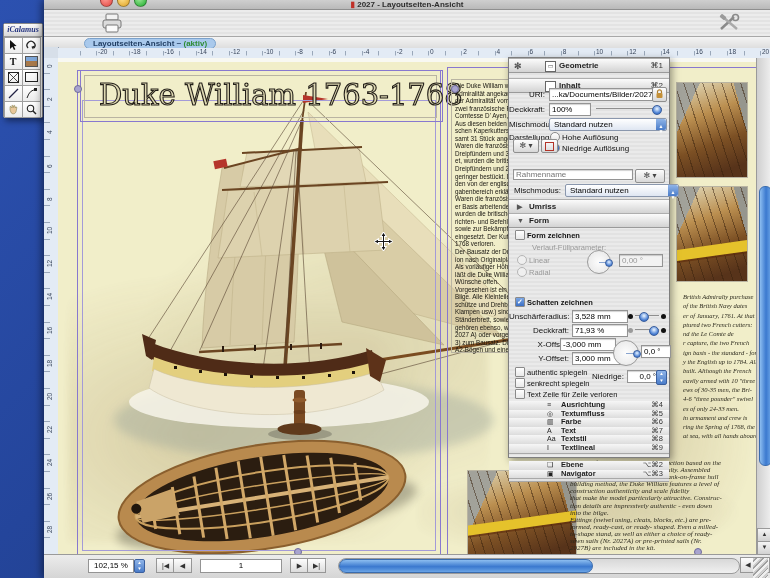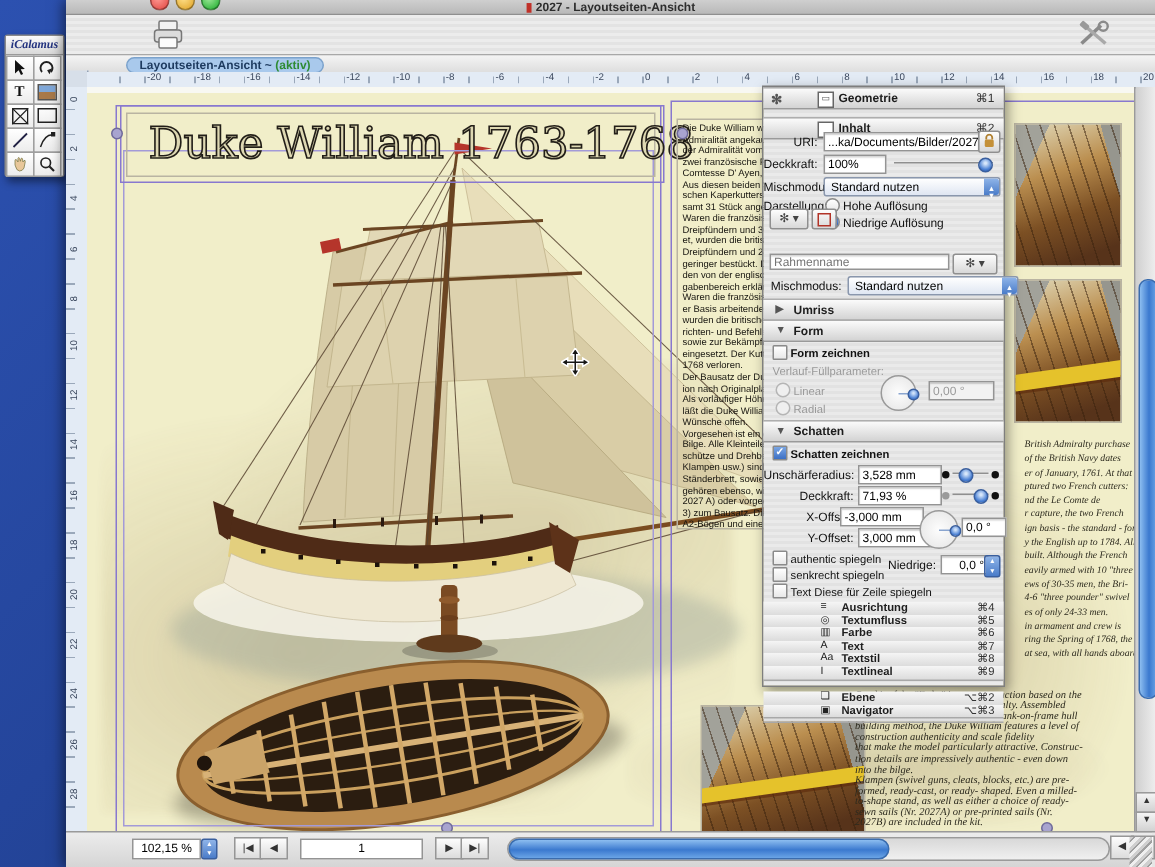--- a/index.html
+++ b/index.html
@@ -467,21 +467,21 @@
         <div class="abs" style="left:512px;top:398px;">
 
         <div class="enline2">Our kit of the "Duke" is a reconstruction based on the</div>
             <div class="enline2">original plans of the British Admiralty. Assembled</div>
             <div class="enline2">using the unique Kammerlander plank-on-frame hull</div>
             <div class="enline2">building method, the Duke William features a level of</div>
             <div class="enline2">construction authenticity and scale fidelity</div>
             <div class="enline2">that make the model particularly attractive. Construc-</div>
             <div class="enline2">tion details are impressively authentic - even down</div>
             <div class="enline2">into the bilge.</div>
-            <div class="enline2">Klampen (swivel guns, cleats, blocks, etc.) are pre-</div>
+            <div class="enline2">Fittings (swivel using, cleats, blocks, etc.) are pre-</div>
             <div class="enline2">formed, ready-cast, or ready- shaped. Even a milled-</div>
             <div class="enline2">to-shape stand, as well as either a choice of ready-</div>
             <div class="enline2">sewn sails (Nr. 2027A) or pre-printed sails (Nr.</div>
             <div class="enline2">2027B) are included in the kit.</div>
           </div>
 
         <div class="abs handle" style="left:16px;top:23px;"></div>
         <div class="abs handle" style="left:393px;top:23px;"></div>
         <div class="abs handle" style="left:236px;top:486px;"></div>
         <div class="abs handle" style="left:636px;top:486px;"></div>
@@ -564,35 +564,31 @@
     <div class="sechdr" style="top:141px;">
       <span class="abs" style="left:8px;font-size:7px;color:#555;">▶</span>
       <span class="slbl" style="left:20px;">Umriss</span>
     </div>
     <div class="sechdr" style="top:154.5px;">
       <span class="abs" style="left:8px;font-size:7px;color:#555;">▼</span>
       <span class="slbl" style="left:20px;">Form</span>
     </div>
     <span class="chk" style="left:6px;top:172px;"></span>
     <div class="clabel" style="left:18px;top:173px;">Form zeichnen</div>
-    <div class="clabel plain dim" style="left:6px;top:185px;font-weight:normal;">Verlauf-Füllparameter:</div>
+    <div class="clabel plain dim" style="left:23px;top:185px;font-weight:normal;">Verlauf-Füllparameter:</div>
     <span class="rad on dim" style="left:8px;top:197px;"></span>
     <div class="clabel plain dim" style="left:20px;top:198px;font-weight:normal;">Linear</div>
     <span class="rad dim" style="left:8px;top:209px;"></span>
     <div class="clabel plain dim" style="left:20px;top:210px;font-weight:normal;">Radial</div>
     <div class="dial" style="left:78px;top:192px;width:22px;height:22px;">
       <span class="arm" style="width:11px;"></span>
         <span class="dk" style="right:-3px;top:8px;"></span>
     </div>
     <div class="ifield dim" style="left:110px;top:196px;width:38px;height:11px;">0,00 °</div>
 
-    <div class="sechdr" style="top:222px;">
-      <span class="abs" style="left:8px;font-size:7px;color:#555;">▼</span>
-      <span class="slbl" style="left: 20px;">Schatten</span>
-    </div>
     <span class="chk on" style="left:6px;top:239px;">✓</span>
     <div class="clabel" style="left:18px;top:240px;">Schatten zeichnen</div>
 
     <div class="ilbl" style="left:0;top:254px;width:60px;">Unschärferadius:</div>
     <div class="ifield" style="left:63px;top:252px;width:50px;height:11px;">3,528 mm</div>
     <div class="slider" style="left:120px;top:253px;width:36px;">
       <span class="dotend" style="left:-1px;"></span>
         <span class="track" style="left:6px;right:6px;"></span>
       <span class="knob" style="left:10px;"></span>
         <span class="dotend" style="right:-1px;"></span>
@@ -617,21 +613,21 @@
     <div class="ifield" style="left:132px;top:287px;width:24px;height:11px;">0,0 °</div>
 
     <span class="chk" style="left:6px;top:309px;"></span>
     <div class="clabel plain" style="left:18px;top:310px;font-weight:normal;">authentic spiegeln</div>
     <span class="chk" style="left:6px;top:320px;"></span>
     <div class="clabel plain" style="left:18px;top:321px;font-weight:normal;">senkrecht spiegeln</div>
     <div class="ilbl" style="left:75px;top:314px;width:40px;">Niedrige:</div>
     <div class="ifield" style="left:118px;top:312px;width:26px;height:11px;text-align:right;">0,0 °</div>
     <div class="stepper" style="left:147px;top:312px;height:13px;line-height:6.5px;">▲<br>▼</div>
     <span class="chk" style="left:6px;top:331px;"></span>
-    <div class="clabel plain" style="left:18px;top:332px;font-weight:normal;">Text Diese für Zeile spiegeln</div>
+    <div class="clabel plain" style="left:18px;top:332px;font-weight:normal;">Text Zeile für Zeile verloren</div>
 
     <div class="abs" style="left:0;top:0;width:100%;">
 
     <div class="listrow" style="position: absolute; top: 343px;">
           <span class="ric">≡</span>
           <span class="rlbl">Ausrichtung</span>
           <span class="rkey">⌘4</span>
         </div>
         <div class="listrow" style="position: absolute; top: 351.6px;">
           <span class="ric">◎</span>

